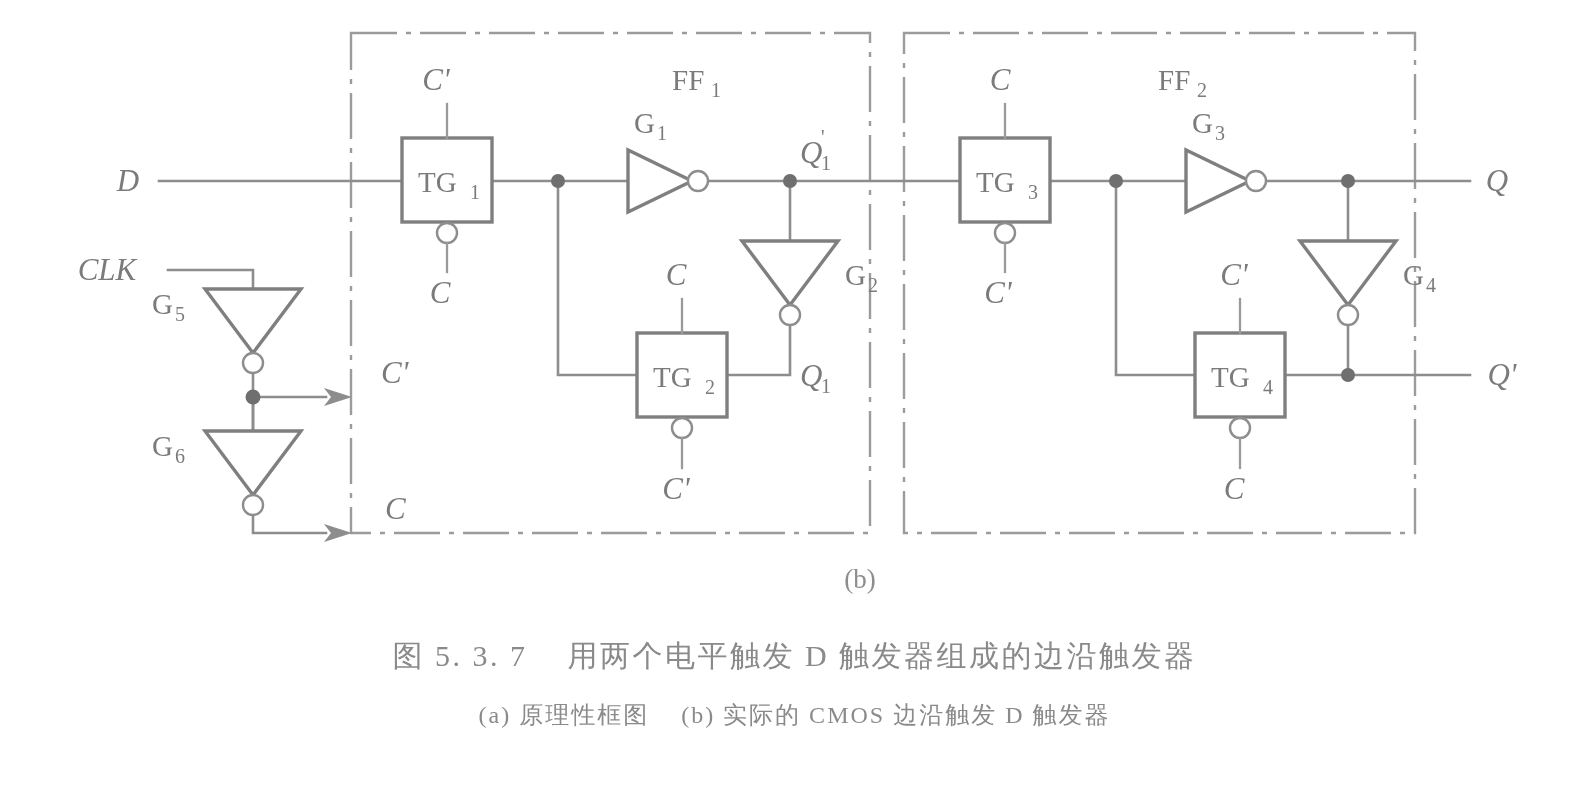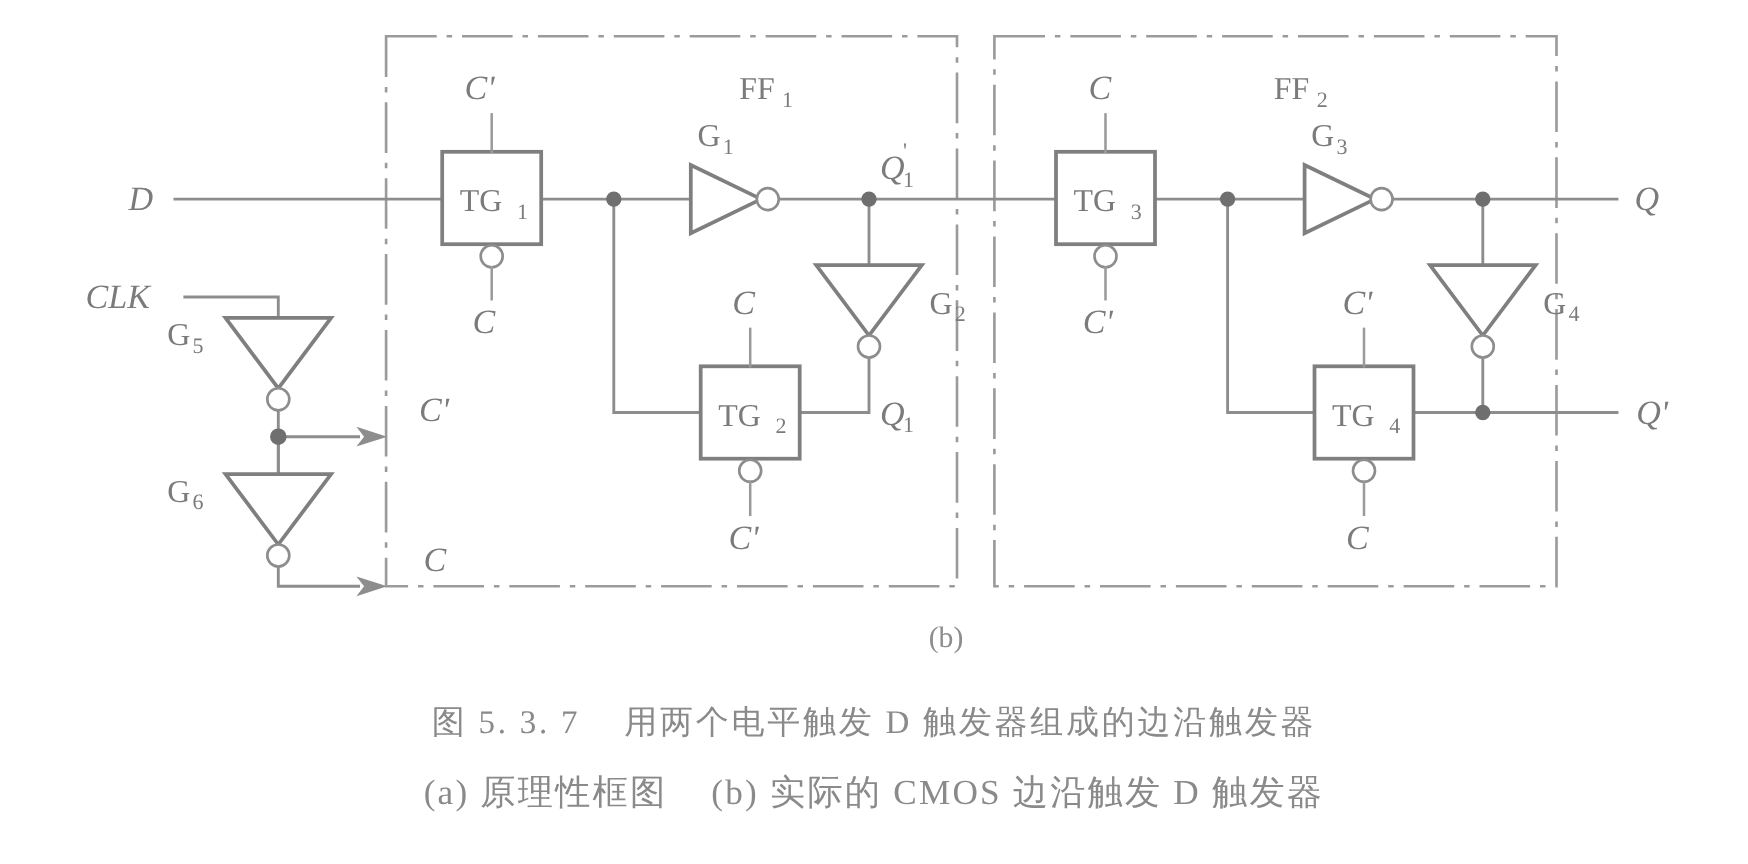--- a/index.html
+++ b/index.html
@@ -107,21 +107,21 @@
   }
   .caption-line1 {
     font-family: "Liberation Serif", serif;
     font-size: 30px;
     letter-spacing: 2.5px;
     margin-bottom: 22px;
     white-space: pre;
   }
   .caption-line2 {
     font-family: "Liberation Serif", serif;
-    font-size: 32px;
+    font-size: 24px;
     letter-spacing: 2px;
     white-space: pre;
   }
 </style>
 </head>
 <body>
 
 <div id="figure-root">
 
   <svg id="schematic" viewBox="0 0 1589 785">

